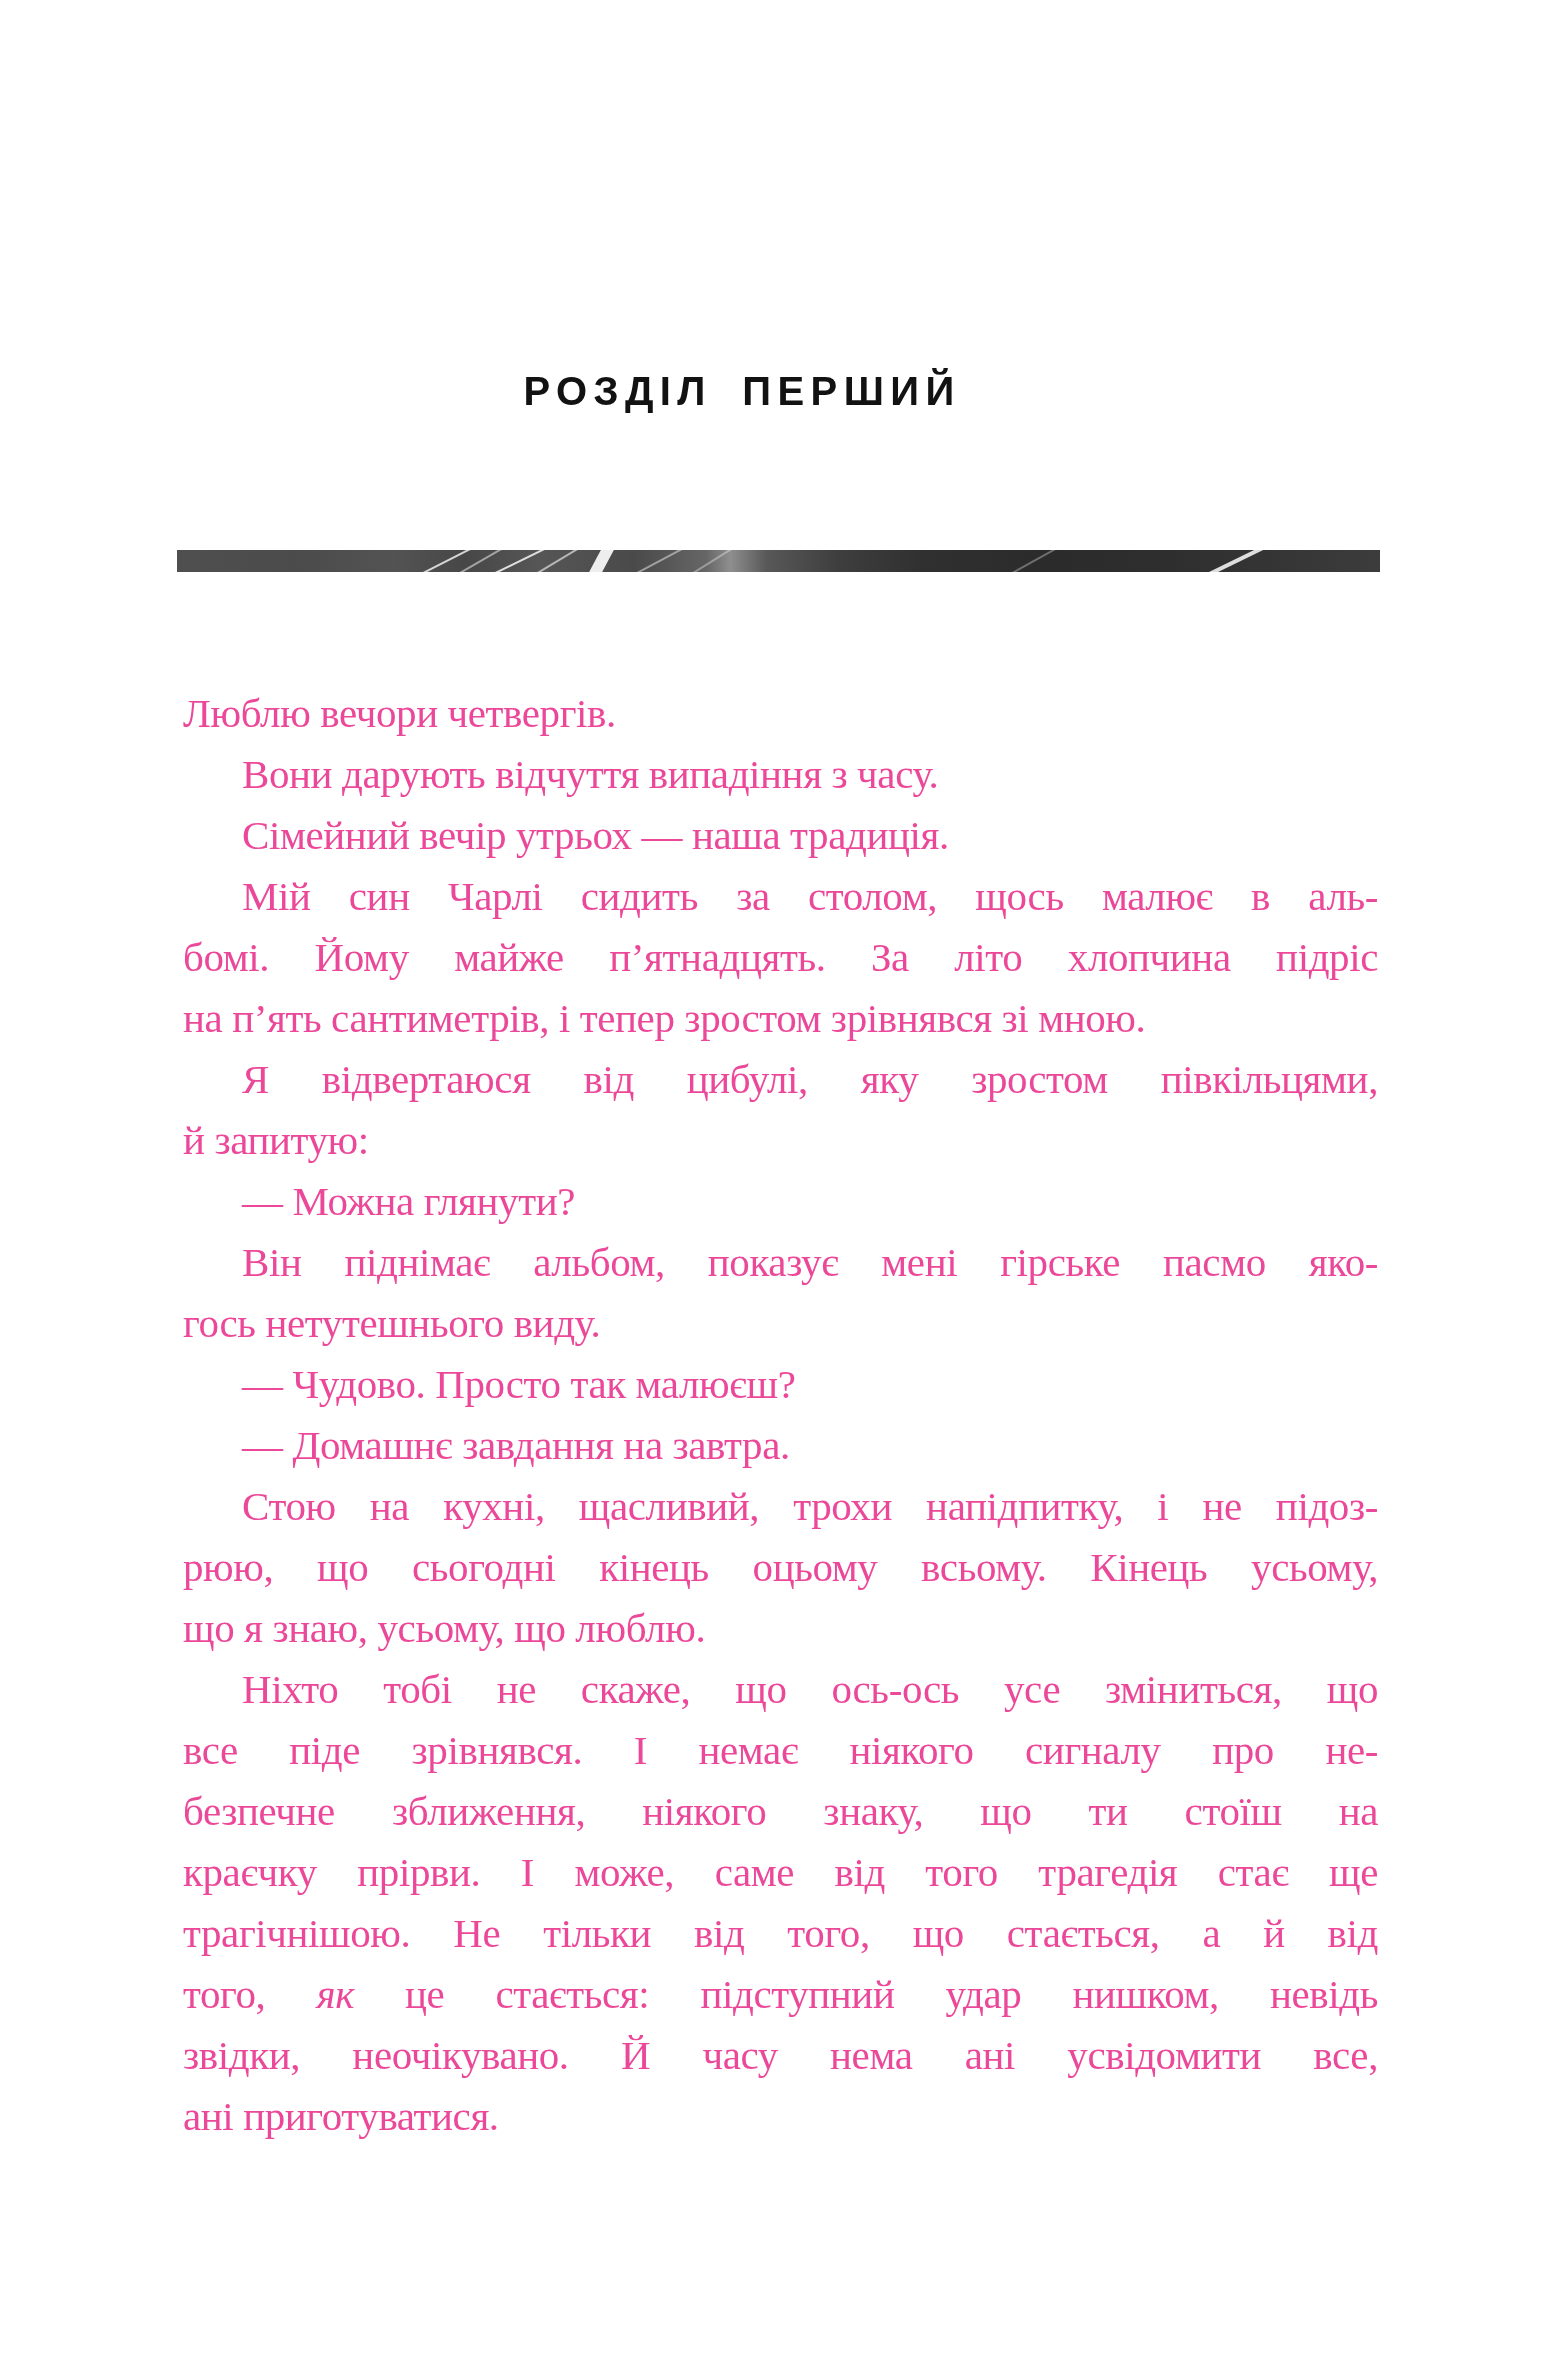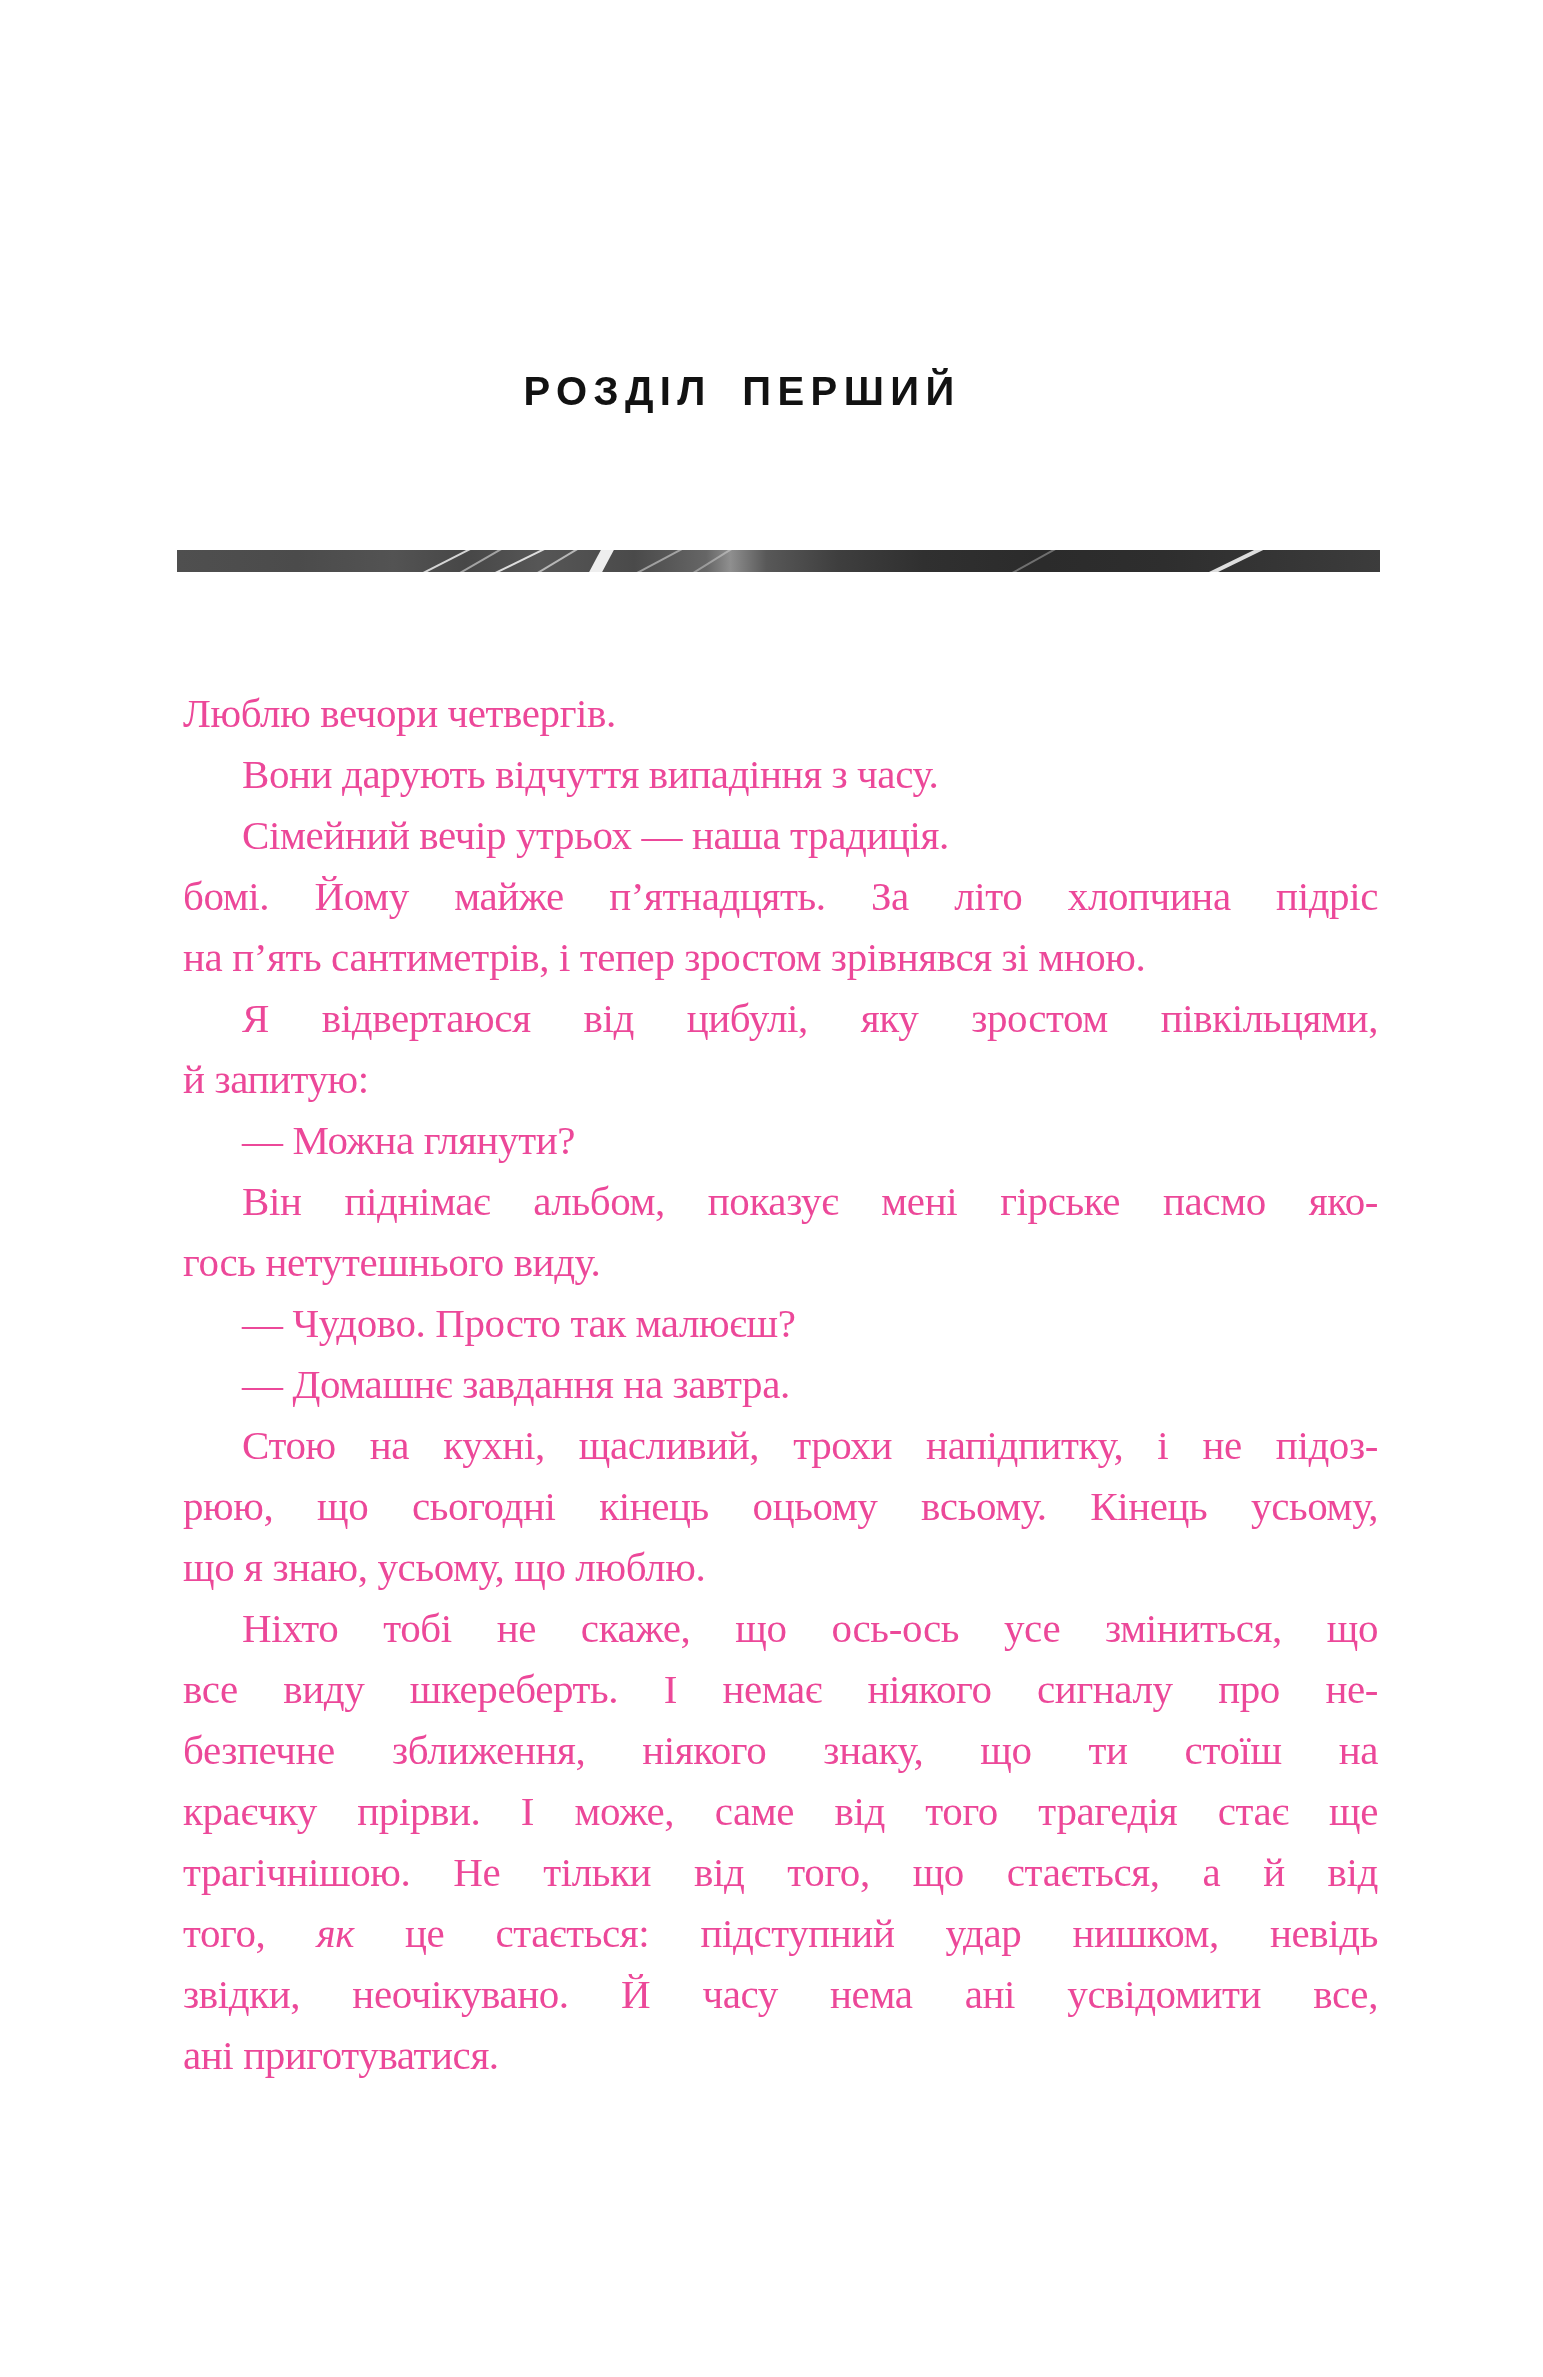--- a/index.html
+++ b/index.html
@@ -96,34 +96,35 @@
     <span class="scr s6"></span>
     <span class="scr s9"></span>
     <span class="scr s7"></span>
     <span class="scr s8"></span>
   </div>
 
   <div class="body-text">
     <div class="line">Люблю вечори четвергів.</div>
     <div class="line ind">Вони дарують відчуття випадіння з часу.</div>
     <div class="line ind">Сімейний вечір утрьох — наша традиція.</div>
+    <div class="line ind j">Мій син Чарлі сидить за столом, щось малює в аль-</div>
     <div class="line j">бомі. Йому майже п’ятнадцять. За літо хлопчина підріс</div>
     <div class="line">на п’ять сантиметрів, і тепер зростом зрівнявся зі мною.</div>
     <div class="line ind j">Я відвертаюся від цибулі, яку зростом півкільцями,</div>
     <div class="line">й запитую:</div>
     <div class="line ind">— Можна глянути?</div>
     <div class="line ind j">Він піднімає альбом, показує мені гірське пасмо яко-</div>
     <div class="line">гось нетутешнього виду.</div>
     <div class="line ind">— Чудово. Просто так малюєш?</div>
     <div class="line ind">— Домашнє завдання на завтра.</div>
     <div class="line ind j">Стою на кухні, щасливий, трохи напідпитку, і не підоз-</div>
     <div class="line j">рюю, що сьогодні кінець оцьому всьому. Кінець усьому,</div>
     <div class="line">що я знаю, усьому, що люблю.</div>
     <div class="line ind j">Ніхто тобі не скаже, що ось-ось усе зміниться, що</div>
-    <div class="line j">все виду шкереберть. І немає ніякого сигналу про не-</div>
+    <div class="line j">все піде зрівнявся. І немає ніякого сигналу про не-</div>
     <div class="line j">безпечне зближення, ніякого знаку, що ти стоїш на</div>
     <div class="line j">краєчку прірви. І може, саме від того трагедія стає ще</div>
     <div class="line j">трагічнішою. Не тільки від того, що стається, а й від</div>
     <div class="line j"><span>того, </span><em>як</em><span> це стається: підступний удар нишком, невідь</span></div>
     <div class="line j">звідки, неочікувано. Й часу нема ані усвідомити все,</div>
     <div class="line">ані приготуватися.</div>
   </div>
 
 </div>
 

